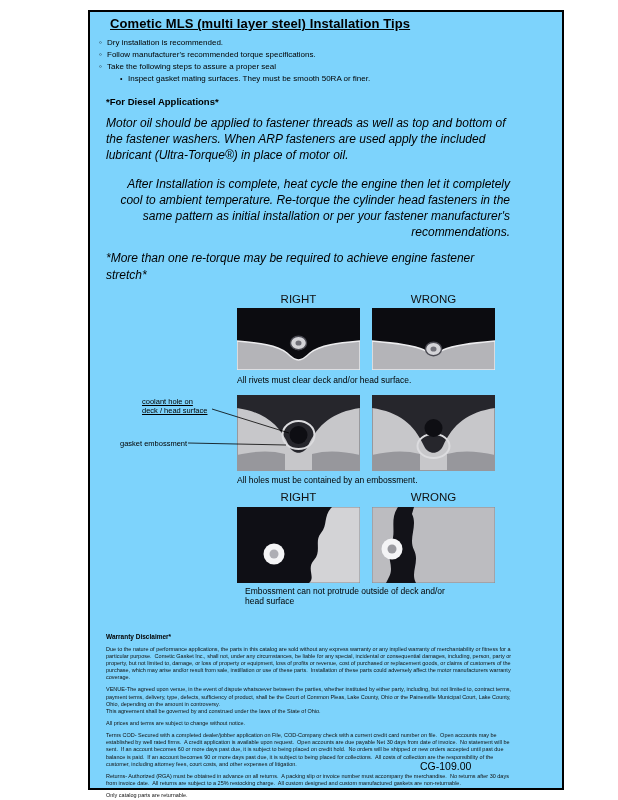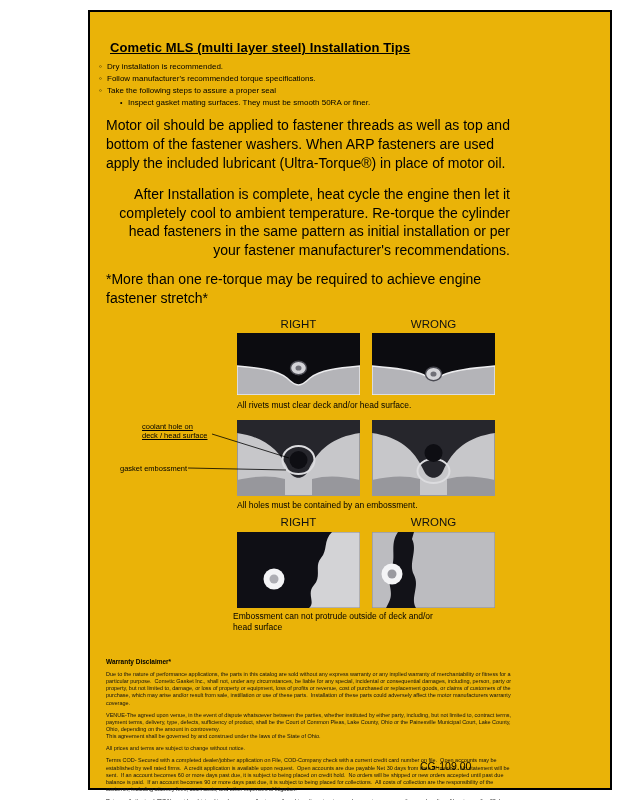--- a/index.html
+++ b/index.html
@@ -1,34 +1,34 @@
 <!DOCTYPE html>
 <html><head>
 <meta charset="utf-8">
 <style>
   * { margin:0; padding:0; box-sizing:border-box; }
   html,body { width:618px; height:800px; background:#ffffff; }
   body { position:relative; font-family:"Liberation Sans", sans-serif; color:#000; }
 
   .page {
-    position:absolute; left:88px; top:10px; width:524px; height:780px;
-    border:2px solid #000; background:#eab308; padding:28px 10px 0 16px;
+    position:absolute; left:88px; top:10px; width:476px; height:780px;
+    border:2px solid #000; background:#7dd3fc; padding:4px 10px 0 16px;
   }
 
   .title { font-size:13px; font-weight:bold; text-decoration:underline; margin:0 0 7px 4px; letter-spacing:0.1px; }
 
   .tips { list-style:none; font-size:8px; margin-left:-7px; }
   .tips > li { position:relative; padding-left:8px; margin-bottom:2px; line-height:10px; }
   .tips > li::before { content:"◦"; position:absolute; left:0; top:0; font-size:8px; line-height:10px; }
   .sub { list-style:none; margin:2px 0 0 13px; }
   .sub > li { position:relative; padding-left:8px; margin-bottom:2px; line-height:10px; }
   .sub > li::before { content:"•"; position:absolute; left:0; top:0; font-size:7px; line-height:10px; }
 
   .diesel-h { font-size:9.5px; font-weight:bold; margin-top:12px; }
-  .body { font-size:14px; line-height:1.35; width:404px; margin-top:8px; white-space:pre-wrap; }
+  .body { font-size:12px; line-height:1.35; width:404px; margin-top:8px; white-space:pre-wrap;font-style:italic; }
   .p2 { margin-top:12px;text-align:right; }
   .note { margin-top:10px; }
 
   .diagrams { position:relative; height:324px; margin-top:8px; }
   .dg-h { position:absolute; width:123px; text-align:center; font-size:11.5px; color:#111; }
   .panel { position:absolute; display:block; }
   .caption { position:absolute; font-size:8.5px; line-height:1.25; }
   .side-label { position:absolute; font-size:7.5px; line-height:1.25; }
   .leaders { position:absolute; left:0; top:0; pointer-events:none; }
 
@@ -49,20 +49,21 @@
   <ul class="tips">
     <li><span>Dry installation is recommended.</span></li>
     <li><span>Follow manufacturer's recommended torque specifications.</span></li>
     <li><span>Take the following steps to assure a proper seal</span>
       <ul class="sub">
         <li><span>Inspect gasket mating surfaces.  They must be smooth 50RA or finer.</span></li>
       </ul>
     </li>
   </ul>
 
+  <h2 class="diesel-h">*For Diesel Applications*</h2>
   <p class="body">Motor oil should be applied to fastener threads as well as top and bottom of the fastener washers. When ARP fasteners are used apply the included lubricant (Ultra-Torque®) in place of motor oil.</p>
   <p class="body p2">After Installation is complete, heat cycle the engine then let it completely cool to ambient temperature. Re-torque the cylinder head fasteners in the same pattern as initial installation or per your fastener manufacturer's recommendations.</p>
   <p class="body note">*More than one re-torque may be required to achieve engine fastener stretch*</p>
 
   <div class="diagrams">
 
     <div class="dg-h" style="left:131px; top:2px;">RIGHT</div>
     <div class="dg-h" style="left:266px; top:2px;">WRONG</div>
 
     <svg class="panel" style="left:131px; top:17px;" width="123" height="62" viewBox="0 0 123 62">
@@ -118,21 +119,21 @@
       <circle cx="37" cy="47" r="4.5" fill="#aeaeb4"></circle>
     </svg>
 
     <svg class="panel" style="left:266px; top:216px;" width="123" height="76" viewBox="0 0 123 76">
       <rect width="123" height="76" fill="#bcbcc0" stroke="#8a8a90" stroke-width="1"></rect>
       <path d="M26,0 C17,13 25,25 19,37 C13,49 23,59 17,70 L14,76 L44,76 C38,65 48,55 42,43 C36,31 46,19 40,7 L42,0 Z" fill="#121218"></path>
       <circle cx="20" cy="42" r="10.5" fill="#f4f4f6"></circle>
       <circle cx="20" cy="42" r="4.5" fill="#9a9aa0"></circle>
     </svg>
 
-    <div class="caption" style="left:127px; top:295px; width:215px;">Embossment can not protrude outside of deck and/or head surface</div>
+    <div class="caption" style="left:139px; top:295px; width:215px;">Embossment can not protrude outside of deck and/or head surface</div>
 
     <svg class="leaders" width="496" height="324" viewBox="0 0 496 324">
       <line x1="106" y1="118" x2="183" y2="142" stroke="#000" stroke-width="0.8"></line>
       <line x1="82" y1="152" x2="180" y2="154" stroke="#000" stroke-width="0.8"></line>
     </svg>
   </div>
 
   <div class="warranty">
     <h3>Warranty Disclaimer*</h3>
     <p class="fine">Due to the nature of performance applications, the parts in this catalog are sold without any express warranty or any implied warranty of merchantability or fitness for a particular purpose.  Cometic Gasket Inc., shall not, under any circumstances, be liable for any special, incidental or consequential damages, including, person, party or property, but not limited to, damage, or loss of property or equipment, loss of profits or revenue, cost of purchased or replacement goods, or claims of customers of the purchase, which may arise and/or result from sale, instillation or use of these parts.  Installation of these parts could adversely affect the motor manufacturers warranty coverage.</p>

